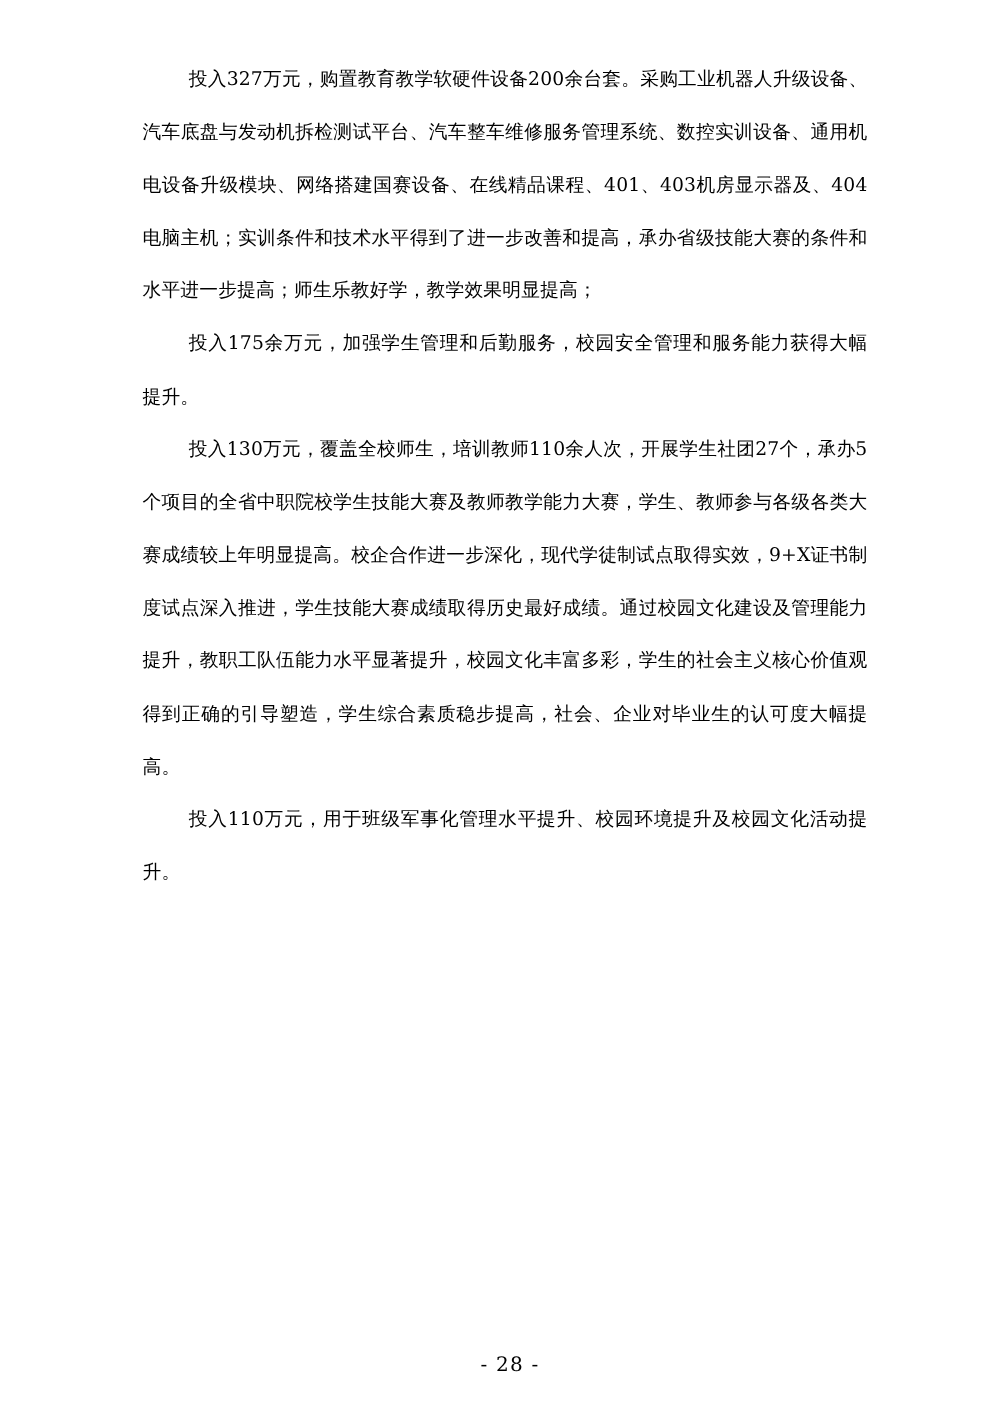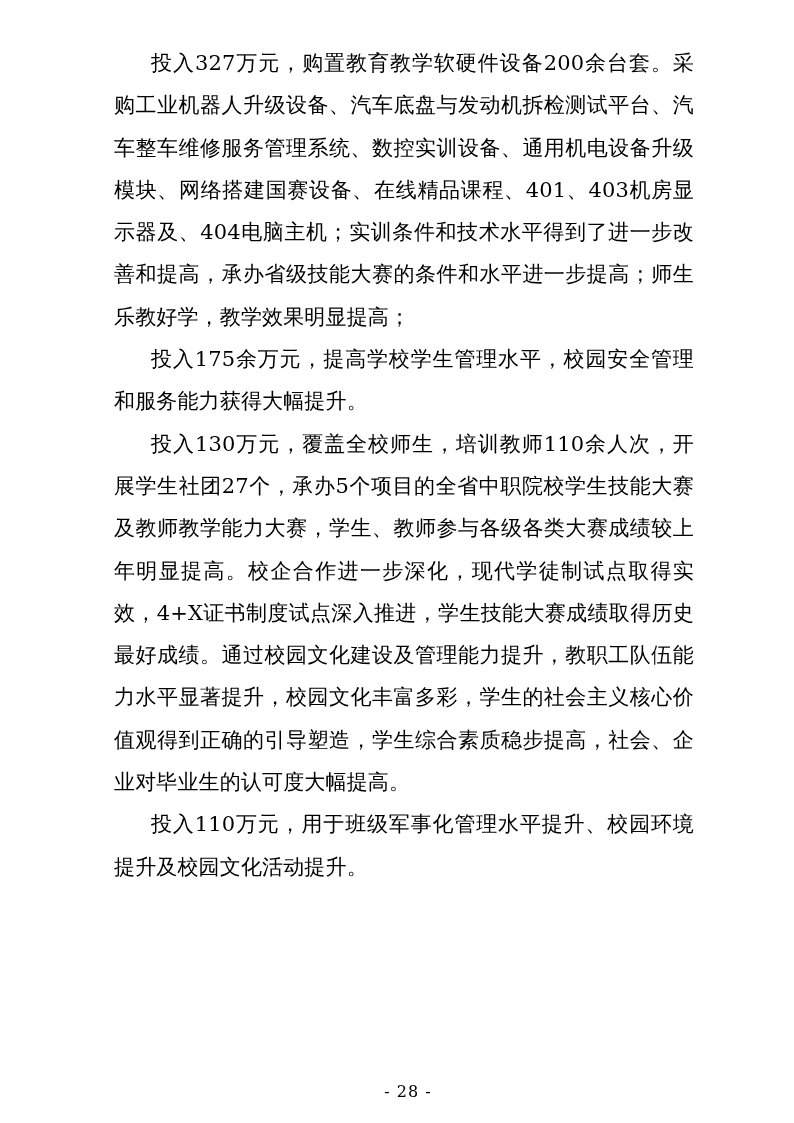--- a/index.html
+++ b/index.html
@@ -19,21 +19,21 @@
     overflow: hidden;
   }
   .content {
     position: absolute;
     left: 114px;
     top: 42px;
     width: 580px;
   }
   .para {
     font-family: "DejaVu Serif", "Liberation Serif", serif;
-    font-size: 21px;
+    font-size: 15px;
     line-height: 42.3px;
     color: #000000;
     text-align: justify;
     text-justify: inter-ideograph;
     margin: 0;
     letter-spacing: 0.15px;
   }
   .indent {
     text-indent: 37px;
   }
@@ -49,18 +49,18 @@
     letter-spacing: 1px;
     padding-left: 11px;
   }
 </style>
 </head>
 <body>
 
 <div class="page">
   <div class="content">
     <p class="para indent">投入327万元，购置教育教学软硬件设备200余台套。采购工业机器人升级设备、汽车底盘与发动机拆检测试平台、汽车整车维修服务管理系统、数控实训设备、通用机电设备升级模块、网络搭建国赛设备、在线精品课程、401、403机房显示器及、404电脑主机；实训条件和技术水平得到了进一步改善和提高，承办省级技能大赛的条件和水平进一步提高；师生乐教好学，教学效果明显提高；</p>
-    <p class="para indent">投入175余万元，提高学校学生管理水平，校园安全管理和服务能力获得大幅提升。</p>
-    <p class="para indent">投入130万元，覆盖全校师生，培训教师110余人次，开展学生社团27个，承办5个项目的全省中职院校学生技能大赛及教师教学能力大赛，学生、教师参与各级各类大赛成绩较上年明显提高。校企合作进一步深化，现代学徒制试点取得实效，4+X证书制度试点深入推进，学生技能大赛成绩取得历史最好成绩。通过校园文化建设及管理能力提升，教职工队伍能力水平显著提升，校园文化丰富多彩，学生的社会主义核心价值观得到正确的引导塑造，学生综合素质稳步提高，社会、企业对毕业生的认可度大幅提高。</p>
+    <p class="para indent">投入175余万元，加强学生管理和后勤服务，校园安全管理和服务能力获得大幅提升。</p>
+    <p class="para indent">投入130万元，覆盖全校师生，培训教师110余人次，开展学生社团27个，承办5个项目的全省中职院校学生技能大赛及教师教学能力大赛，学生、教师参与各级各类大赛成绩较上年明显提高。校企合作进一步深化，现代学徒制试点取得实效，9+X证书制度试点深入推进，学生技能大赛成绩取得历史最好成绩。通过校园文化建设及管理能力提升，教职工队伍能力水平显著提升，校园文化丰富多彩，学生的社会主义核心价值观得到正确的引导塑造，学生综合素质稳步提高，社会、企业对毕业生的认可度大幅提高。</p>
     <p class="para indent">投入110万元，用于班级军事化管理水平提升、校园环境提升及校园文化活动提升。</p>
   </div>
   <div class="footer">- 28 -</div>
 </div>
 
 </body></html>

